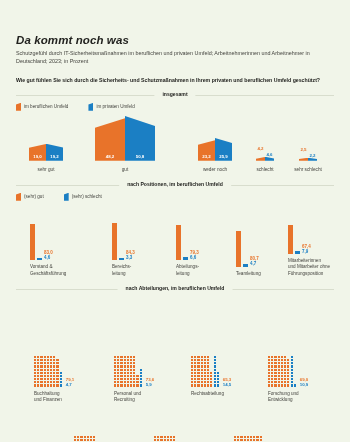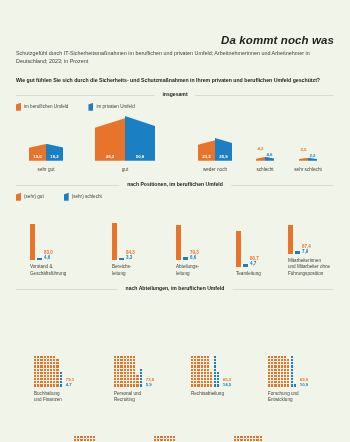--- a/index.html
+++ b/index.html
@@ -8,21 +8,21 @@
     background:#F1F5E9;
     font-family:"Liberation Sans", sans-serif;
     color:#3a3a38;
     overflow:hidden;
   }
   .page{position:relative;width:350px;height:442px;box-sizing:border-box;padding:0 16px;}
 
   
   .title{
     font-size:11.5px;font-weight:bold;font-style:italic;
-    color:#22221f;margin:34px 0 3px 0;letter-spacing:.1px;text-align:right;
+    color:#22221f;margin:34px 0 3px 0;letter-spacing:.1px;
   }
   .subtitle{font-size:5.4px;line-height:1.55;color:#44443f;max-width:312px;margin:0;}
   .question{font-size:5.2px;font-weight:bold;color:#22221f;margin:11px 0 0 0;}
 
   
   .band{position:relative;margin-top:8px;height:9px;}
   .band .rule{position:absolute;top:4px;left:0;right:0;height:1px;background:#d8ddcd;}
   .band .band-label{
     position:absolute;top:0;left:50%;transform:translateX(-50%);
     background:#F1F5E9;padding:0 8px;font-size:5.1px;font-weight:bold;color:#22221f;white-space:nowrap;

